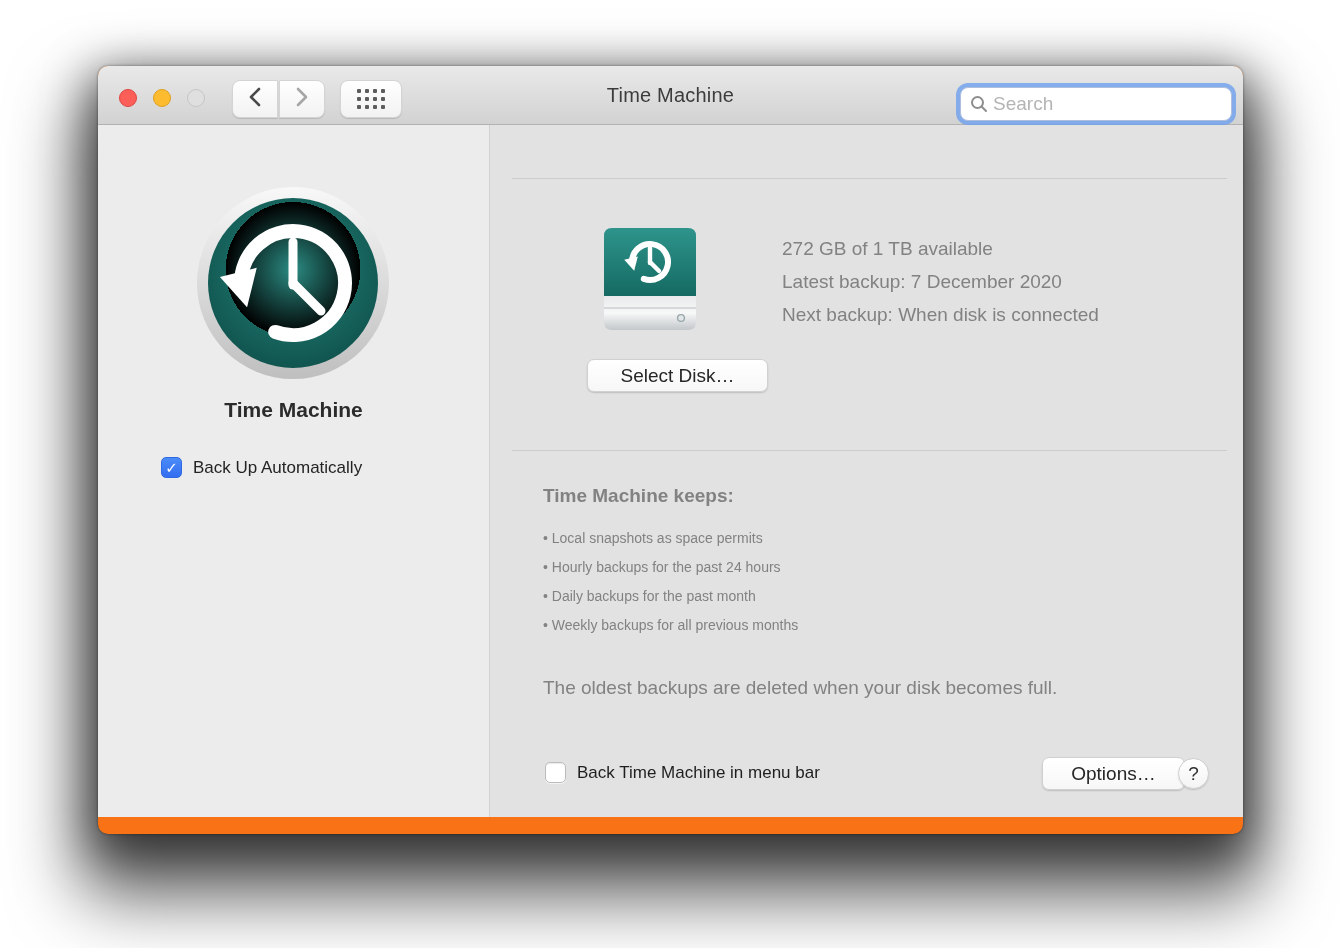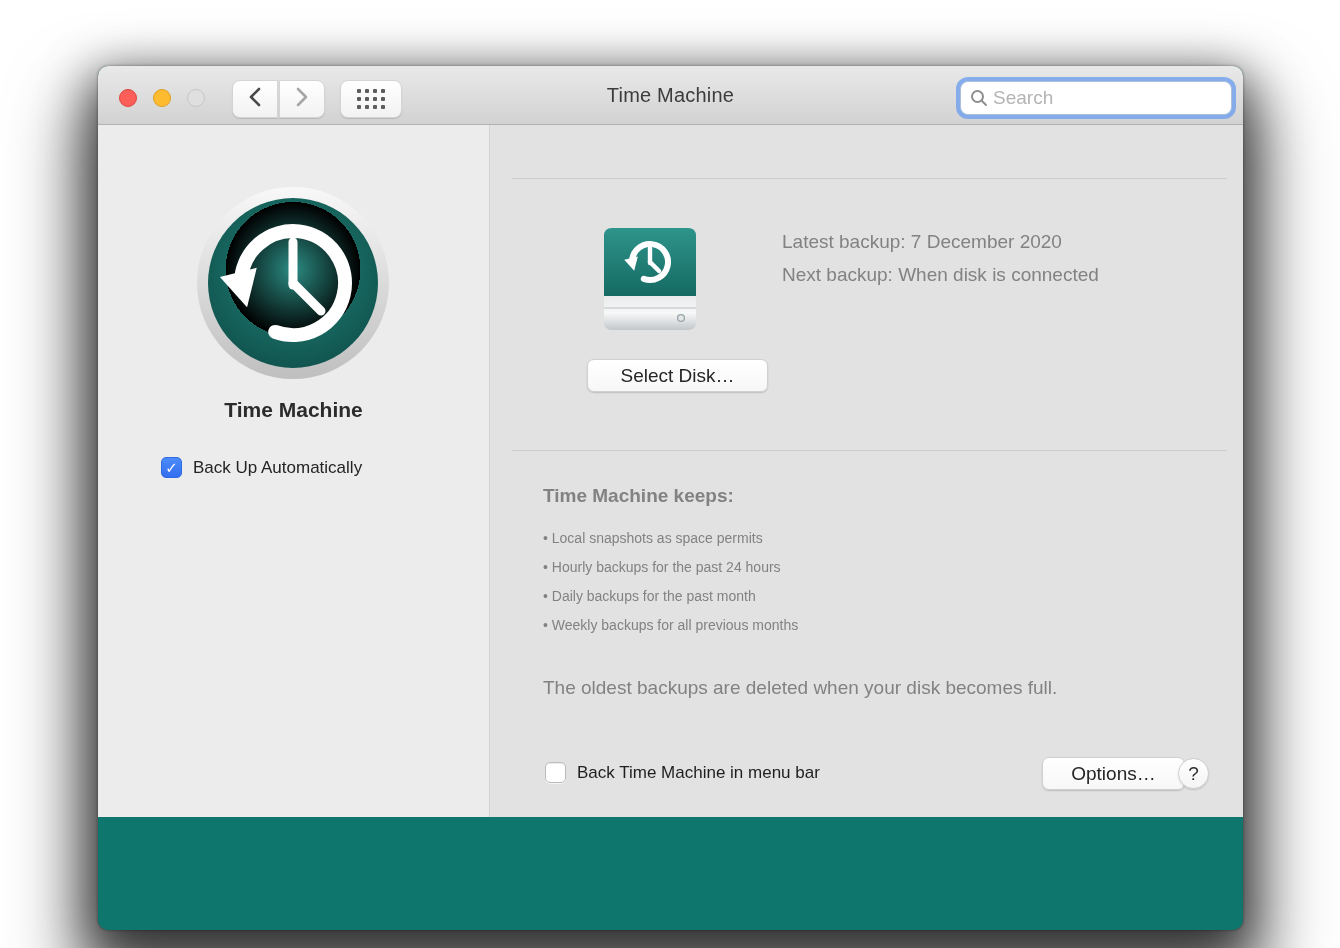--- a/index.html
+++ b/index.html
@@ -1,21 +1,21 @@
 <!DOCTYPE html>
 <html><head>
 <meta charset="utf-8">
 <style>
   * { margin:0; padding:0; box-sizing:border-box; }
   html,body { width:1340px; height:948px; background:#ffffff; overflow:hidden;
               font-family:"Liberation Sans","DejaVu Sans",sans-serif; }
 
   .window {
-    position:absolute; left:98px; top:66px; width:1145px; height:864px;
-    border-radius:10px; background:#0f766e; overflow:hidden;
+    position:absolute; left:98px; top:66px; width:1145px; height:768px;
+    border-radius:10px; background:#f97316; overflow:hidden;
     box-shadow: 0 45px 70px 18px rgba(0,0,0,0.62),
                 0 12px 45px 6px rgba(0,0,0,0.50),
                 0 0 3px rgba(0,0,0,0.45);
   }
 
   
   .titlebar {
     position:relative; height:59px;
     background:linear-gradient(#e9e9e9,#d2d2d2);
     border-bottom:1px solid #b2b2b2;
@@ -37,21 +37,21 @@
   .grid-dots { display:grid; grid-template-columns:repeat(4,4px); grid-template-rows:repeat(3,4px); gap:4px; }
   .grid-dots span { width:4px; height:4px; background:#5d5d5d; border-radius:1px; }
 
   .win-title {
     position:absolute; left:0; right:0; top:0; height:59px;
     display:flex; align-items:center; justify-content:center;
     font-size:20px; color:#3c3c3c; letter-spacing:0.2px;
   }
 
   .search-wrap {
-    position:absolute; right:11px; top:15px; width:272px; height:34px;
+    position:absolute; right:11px; top:21px; width:272px; height:34px;
     background:#ffffff; border:1px solid #aebfdd; border-radius:8px;
     box-shadow:0 0 0 4px rgba(110,160,238,0.80);
     display:flex; align-items:center; padding:0 8px;
   }
   .search-wrap svg { flex:0 0 auto; margin-right:4px; }
   .search-input {
     flex:1; border:none; outline:none; background:transparent;
     font-family:inherit; font-size:19px; color:#333;
   }
   .search-input::placeholder { color:#b4b4b4; }
@@ -230,20 +230,21 @@
         <circle cx="79" cy="92" r="3.4" fill="#e3e7e8" stroke="#9aa7ab" stroke-width="1.4"></circle>
         <path d="M 30 36 A 18 18 0 1 1 41.8 52.9" fill="none" stroke="#ffffff" stroke-width="6" stroke-linecap="round"></path>
         <polygon points="23,32 37,32 30,45" fill="#ffffff" transform="rotate(-14 30 36)"></polygon>
         <line x1="48" y1="37" x2="48" y2="22" stroke="#ffffff" stroke-width="4.4" stroke-linecap="round"></line>
         <line x1="48" y1="36" x2="57" y2="45" stroke="#ffffff" stroke-width="4.4" stroke-linecap="round"></line>
       </svg>
 
       <button class="push-btn btn-select-disk">Select Disk…</button>
 
       <div class="disk-info">
+        <div class="disk-line first">272 GB of 1 TB available</div>
         <div class="disk-line">Latest backup: 7 December 2020</div>
         <div class="disk-line">Next backup: When disk is connected</div>
       </div>
 
       <div class="sep sep-mid"></div>
 
       <div class="keeps-heading">Time Machine keeps:</div>
       <div class="keeps-list">
         <div class="keeps-item">• Local snapshots as space permits</div>
         <div class="keeps-item">• Hourly backups for the past 24 hours</div>

